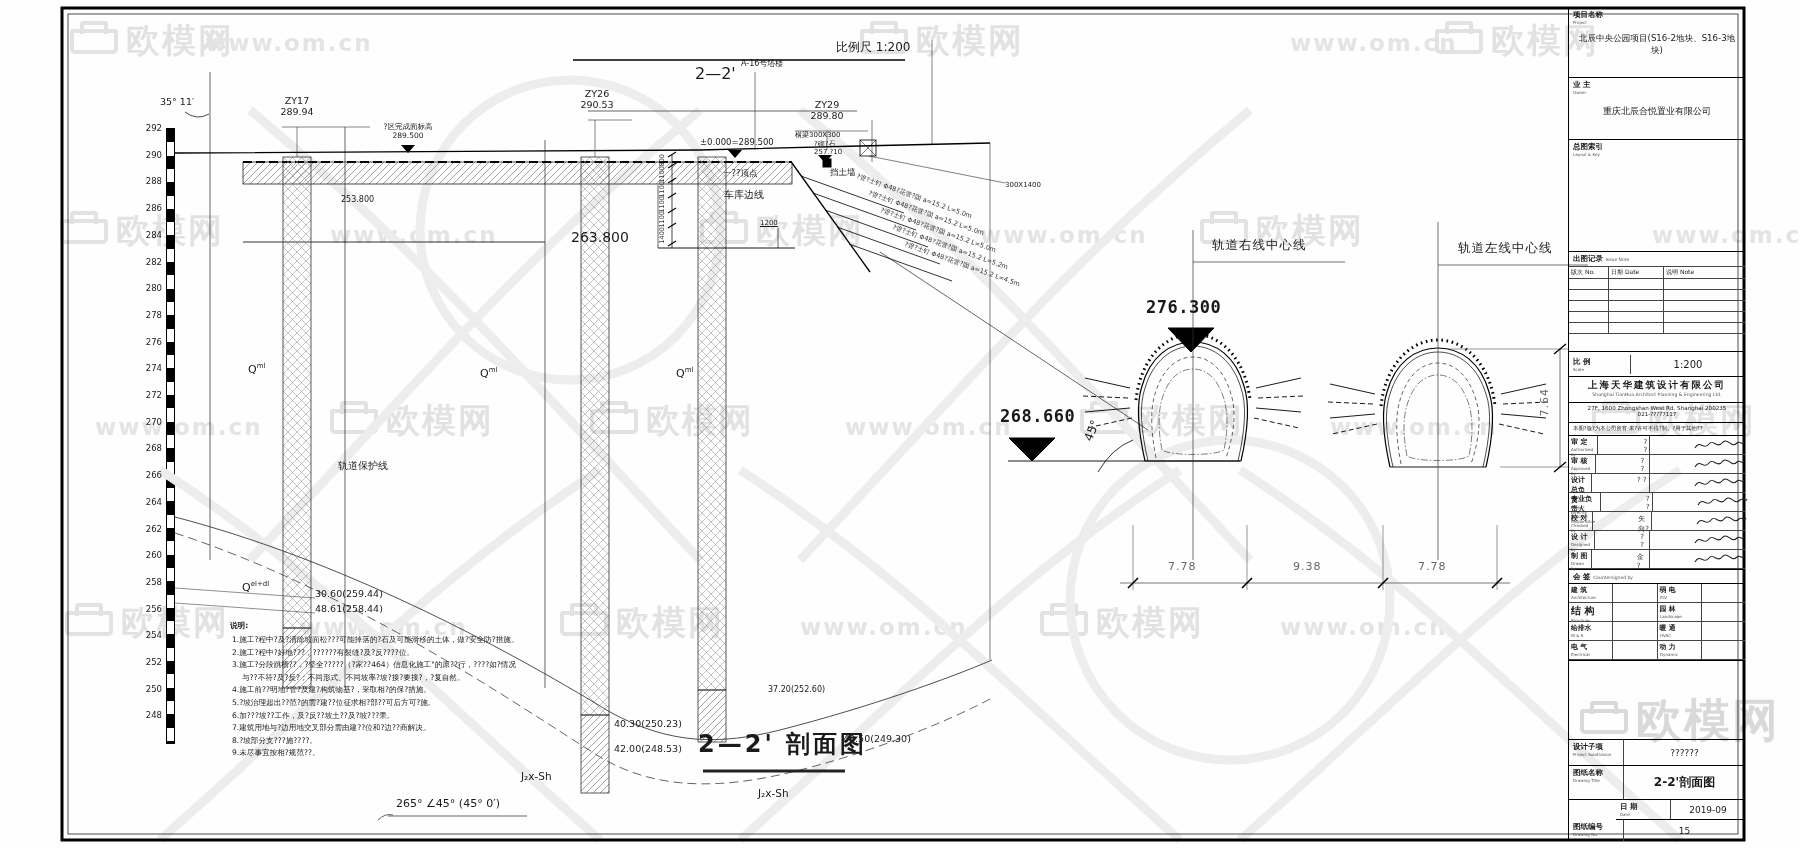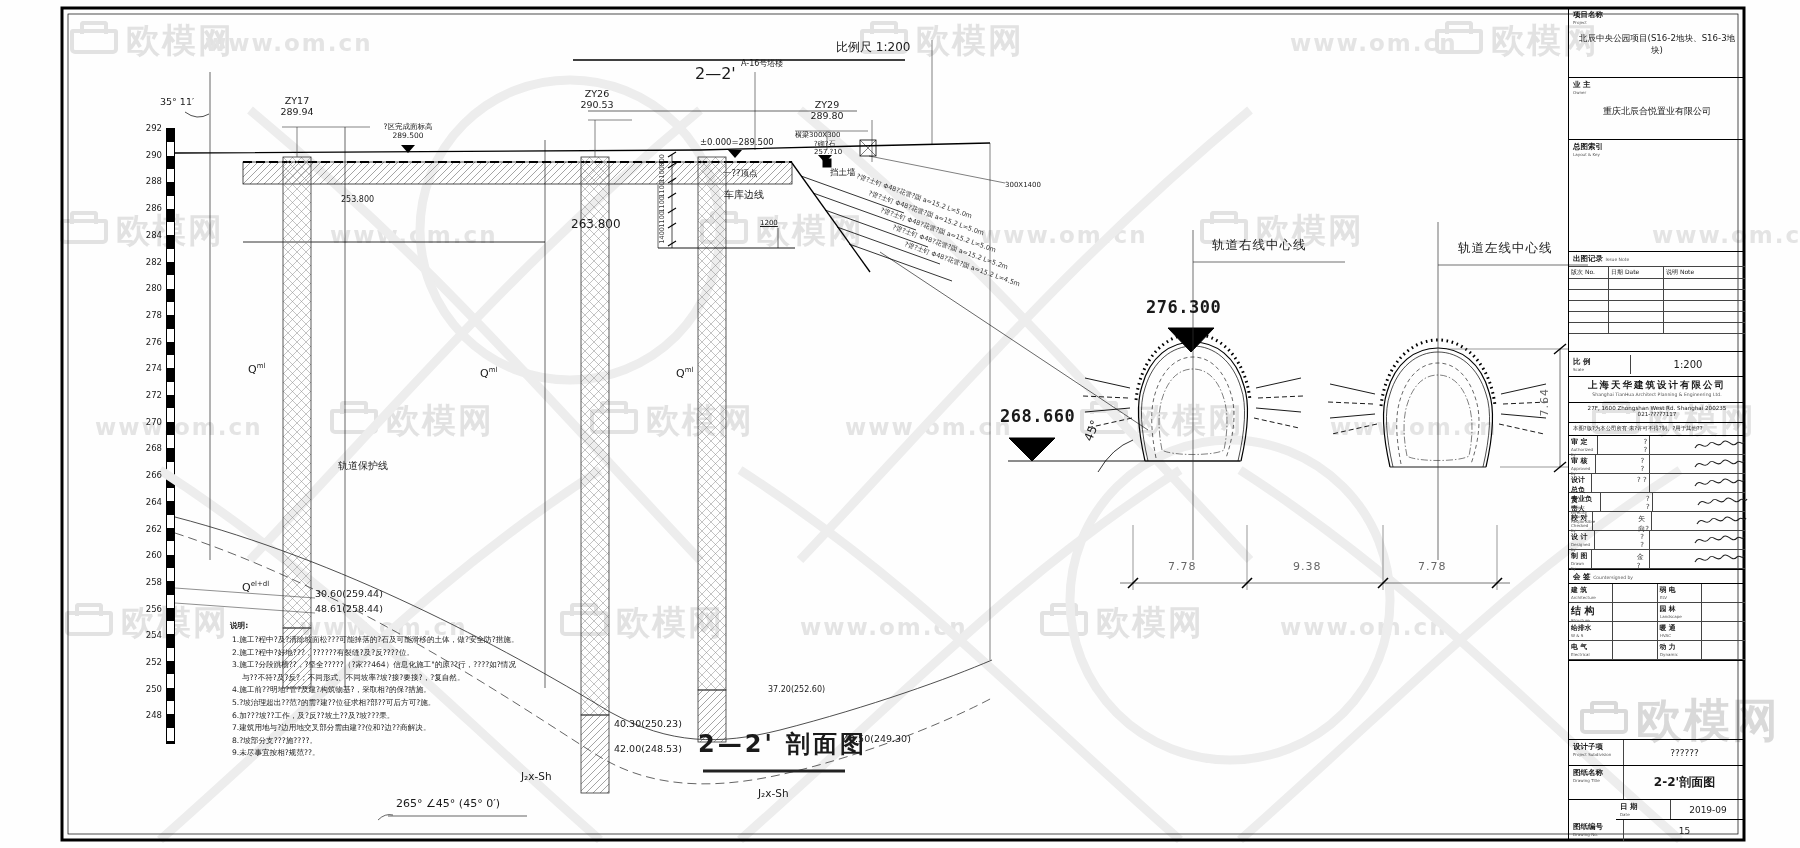--- a/index.html
+++ b/index.html
@@ -359,21 +359,21 @@
     </div>
     <div class="lbl" style="left:676px;top:366px;font-size:11px;">
       <span>Q</span><sup style="font-size:7px;">ml</sup>
     </div>
     <div class="lbl" style="left:242px;top:580px;font-size:11px;">
       <span>Q</span><sup style="font-size:7px;">el+dl</sup>
     </div>
 
     <div class="lbl" style="left:338px;top:460px;font-size:10px;">轨道保护线</div>
     <div class="lbl" style="left:341px;top:195px;font-size:8px;">253.800</div>
-    <div class="lbl" style="left:571px;top:218px;font-size:12px;">263.800</div>
+    <div class="lbl" style="left:571px;top:229px;font-size:14px;">263.800</div>
     <div class="lbl" style="left:315px;top:589px;font-size:9.5px;">30.60(259.44)</div>
     <div class="lbl" style="left:315px;top:604px;font-size:9.5px;">48.61(258.44)</div>
     <div class="lbl" style="left:614px;top:719px;font-size:9.5px;">40.30(250.23)</div>
     <div class="lbl" style="left:614px;top:744px;font-size:9.5px;">42.00(248.53)</div>
     <div class="lbl" style="left:843px;top:734px;font-size:9.5px;">40.50(249.30)</div>
     <div class="lbl" style="left:768px;top:685px;font-size:8px;">37.20(252.60)</div>
     <div class="lbl" style="left:521px;top:770px;font-size:10.5px;">J₂x-Sh</div>
     <div class="lbl" style="left:758px;top:787px;font-size:10.5px;">J₂x-Sh</div>
     <div class="lbl" style="left:396px;top:798px;font-size:11px;">265°  ∠45°  (45° 0′)</div>
     <div class="lbl" style="left:698px;top:731px;font-size:24px;letter-spacing:3px;font-weight:bold;">2—2' 剖面图</div>

